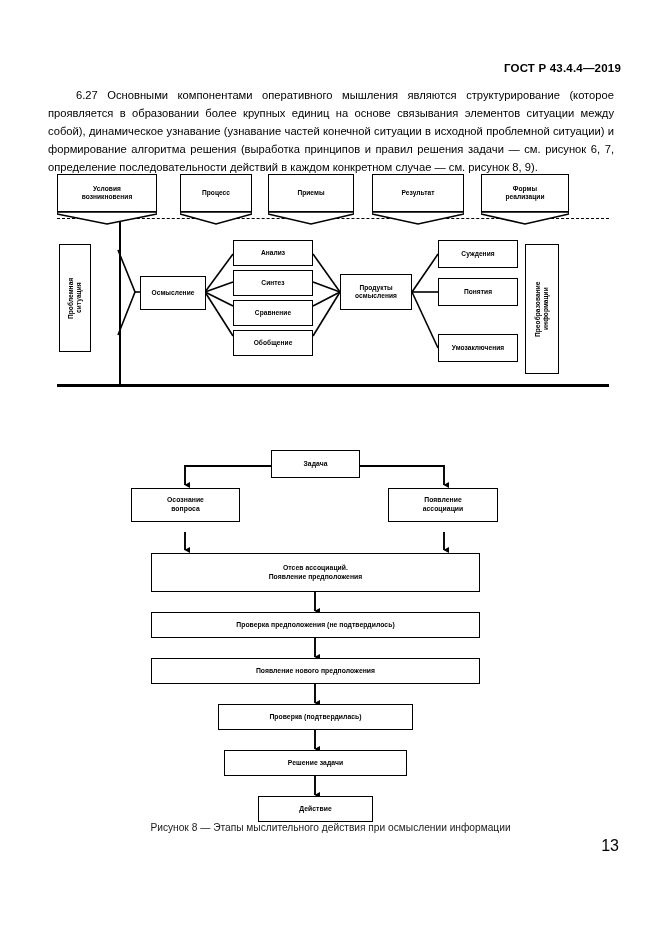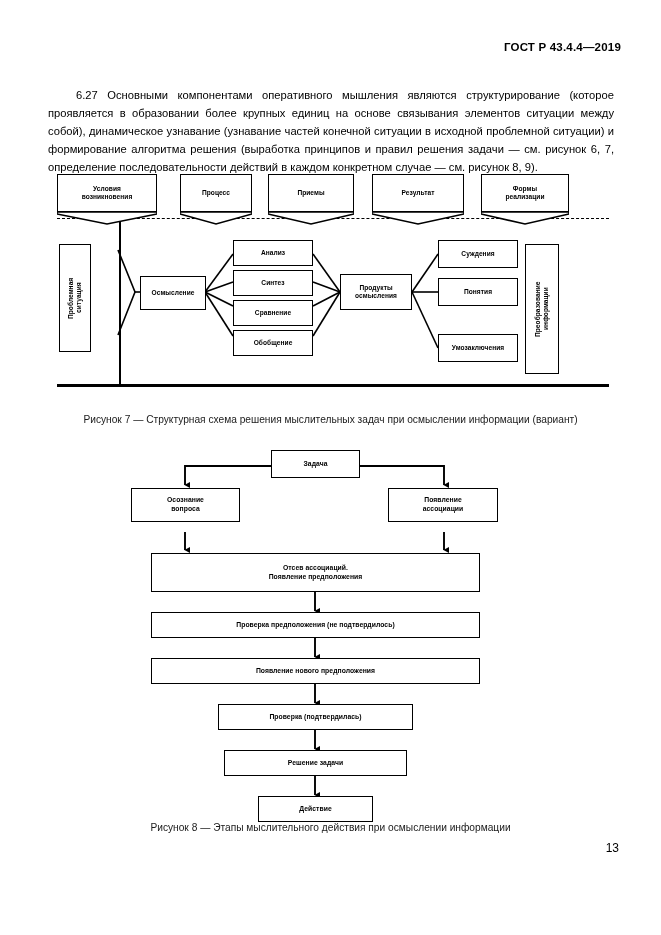--- a/index.html
+++ b/index.html
@@ -9,21 +9,21 @@
     background: #ffffff;
     font-family: "Liberation Sans", sans-serif;
     color: #000;
     position: relative;
     overflow: hidden;
   }
   .page { position: relative; width: 661px; height: 935px; }
 
   
   .gost-header {
-    position:absolute; top:41px; right:40px;
+    position:absolute; top:62px; right:40px;
     font-size: 11.5px; font-weight: bold; letter-spacing: .2px;
   }
 
   
   .para {
     position:absolute; left:48px; top:86px; width:566px;
     font-size: 11.2px; line-height: 18px;
     text-align: justify; text-justify: inter-word;
     hyphens: manual;
   }
@@ -69,21 +69,21 @@
   }
 
   
   #fig2 { position:absolute; left:0; top:440px; width:661px; height:375px; }
   .conn2 { position:absolute; left:0; top:0; width:661px; height:375px; z-index:1; overflow:visible; }
   #fig2 .box { font-size: 6.8px; line-height: 8.6px; }
 
   
   .pageno {
     position:absolute; right:42px; bottom:80px;
-    font-size: 12px;
+    font-size: 16px;
   }
 </style>
 </head>
 <body>
 
 <div class="page">
 
   <div class="gost-header">ГОСТ Р 43.4.4—2019</div>
 
   <div class="para"><span class="indent"></span><span>6.27</span> <span>Основными компонентами оперативного мышления являются структурирование (которое проявляется в образовании более крупных единиц на основе связывания элементов ситуации между собой), динамическое узнавание (узнавание частей конечной ситуации в исходной проблемной ситуации) и формирование алгоритма решения (выработка принципов и правил решения задачи — см. рисунок 6, 7, определение последовательности действий в каждом конкретном случае — см. рисунок 8, 9).</span></div>
@@ -191,21 +191,20 @@
     <div class="box" style="left:438px; top:164px; width:80px; height:28px;">
       <span>Умозаключения</span>
     </div>
 
     <div class="box vert" style="left:525px; top:74px; width:34px; height:130px;">
       <span style="white-space:pre-line">Преобразование
 информации</span>
     </div>
   </div>
 
-  <div class="caption" style="top:414px;">Рисунок 7 — Структурная схема решения мыслительных задач при осмыслении информации (вариант)</div>
 
   <div id="fig2">
 
     <svg class="conn2" viewBox="0 0 661 375">
       <defs>
         <marker id="ah" markerWidth="7" markerHeight="7" refX="3.2" refY="5.4" orient="auto" markerUnits="userSpaceOnUse">
           <path d="M0,0 L3.2,6 L6.4,0 Z" fill="#000"></path>
         </marker>
       </defs>
       <g stroke="#000" stroke-width="1.9" fill="none">

